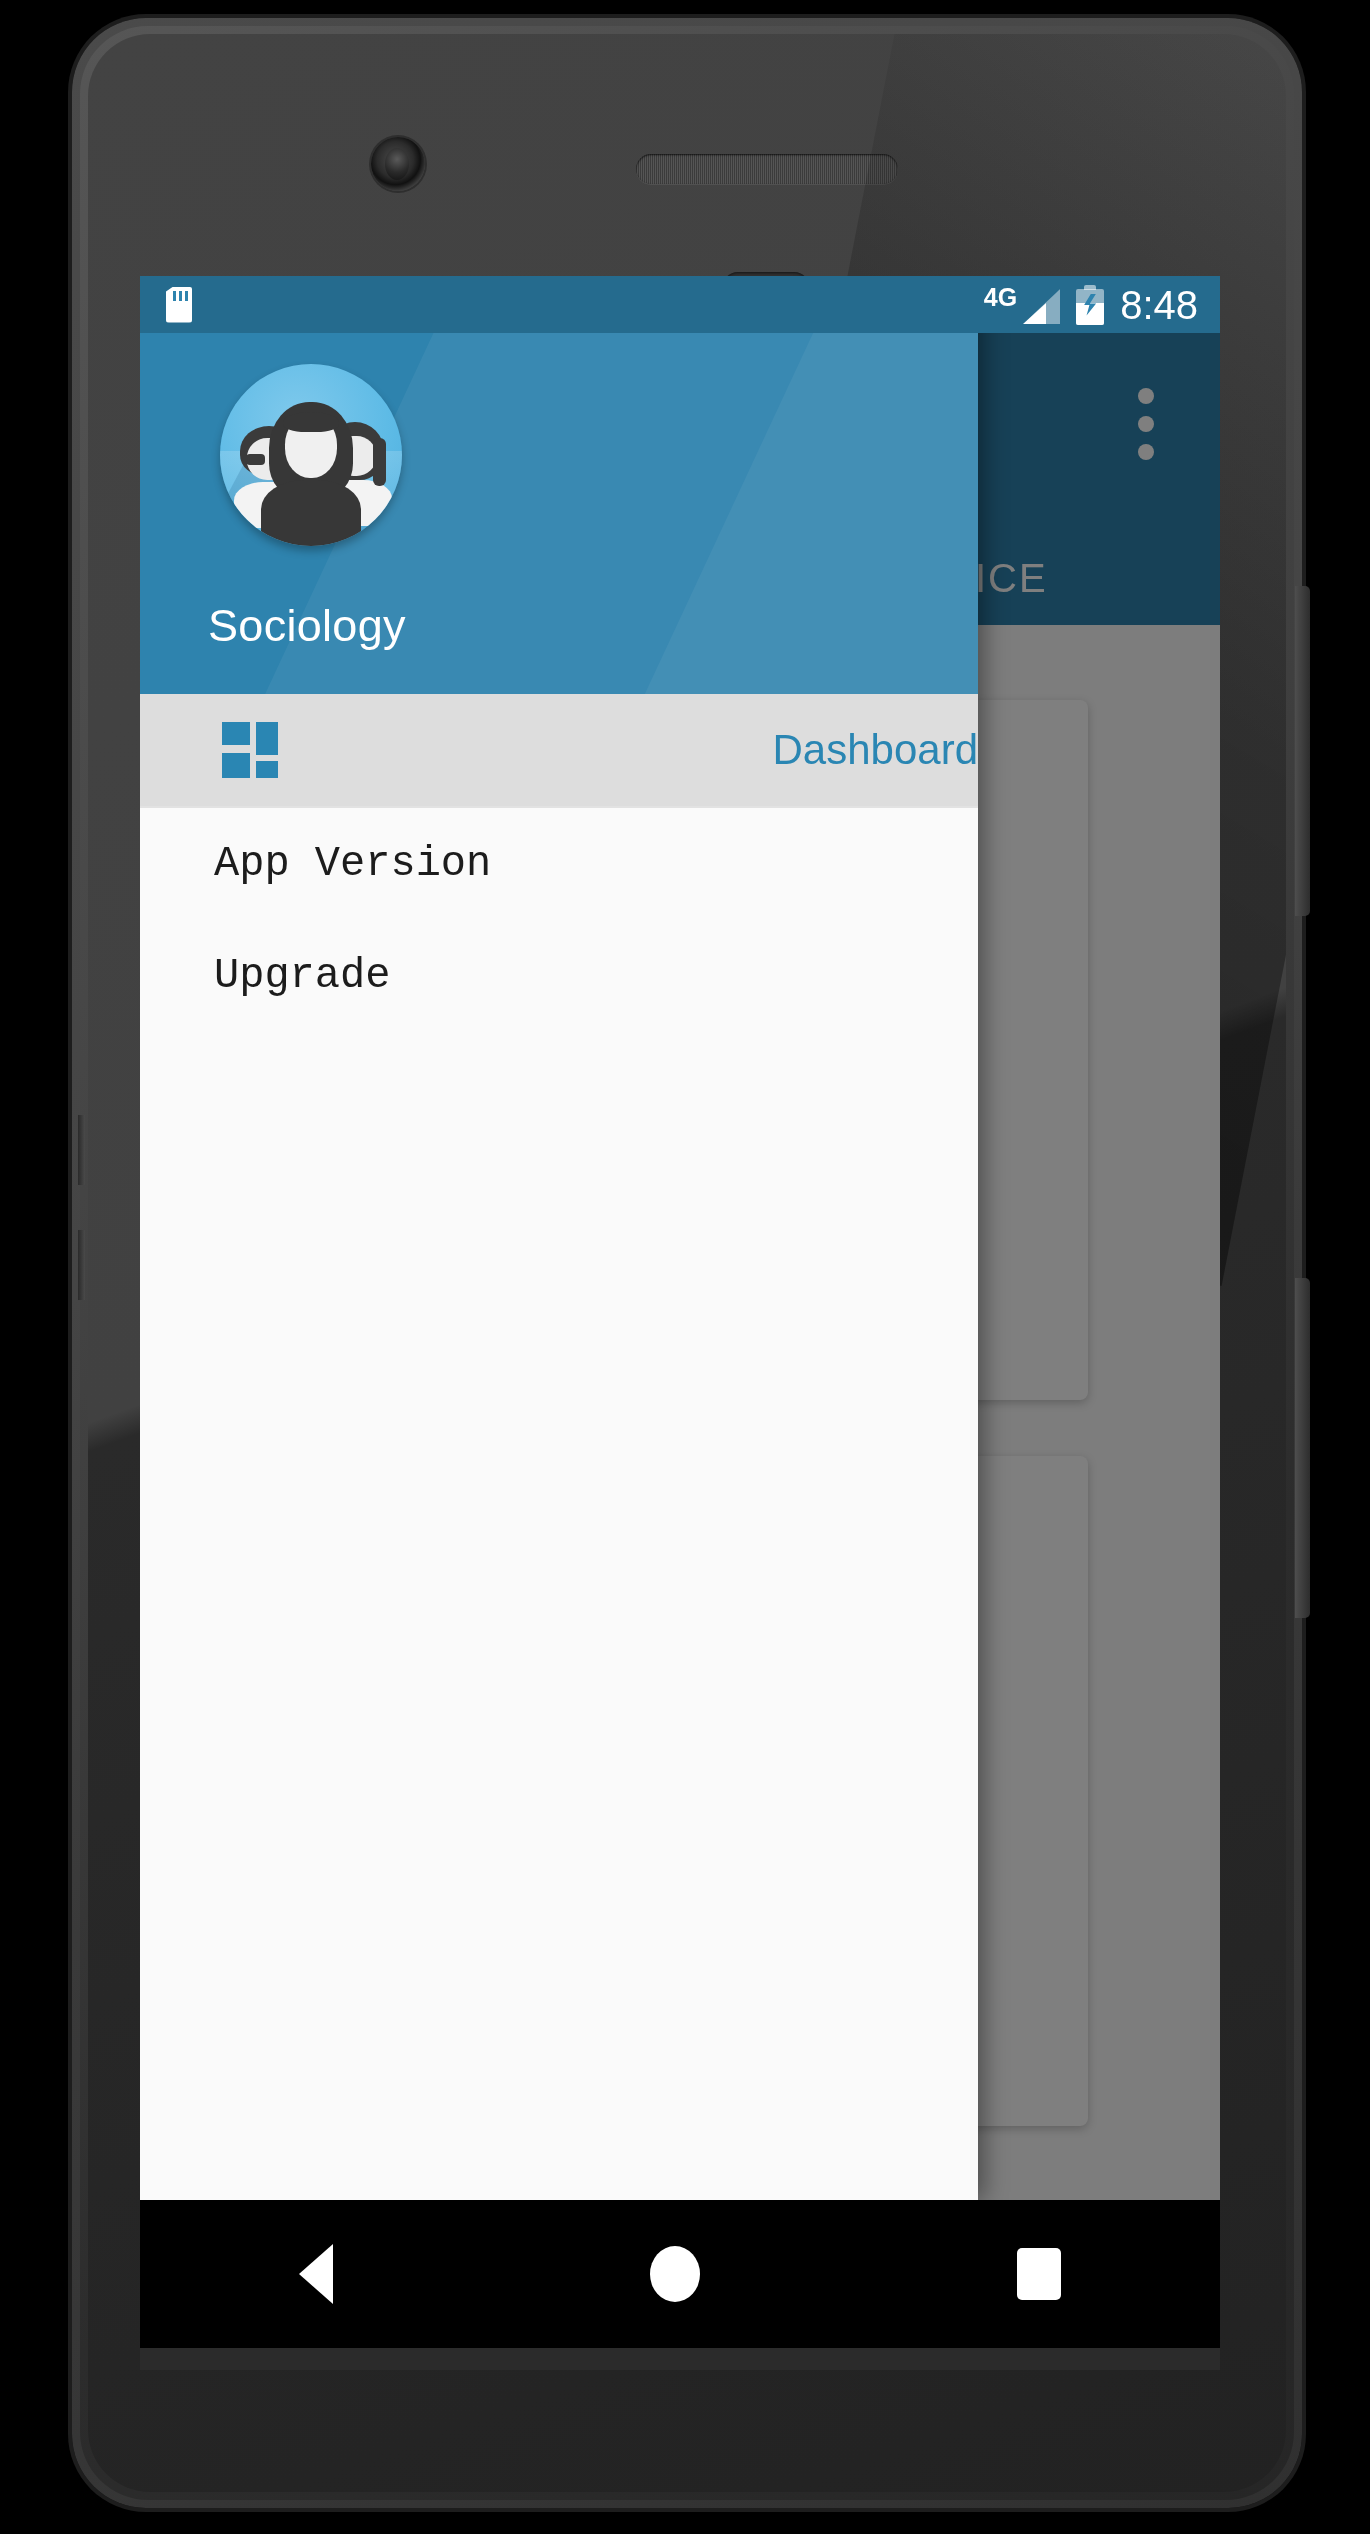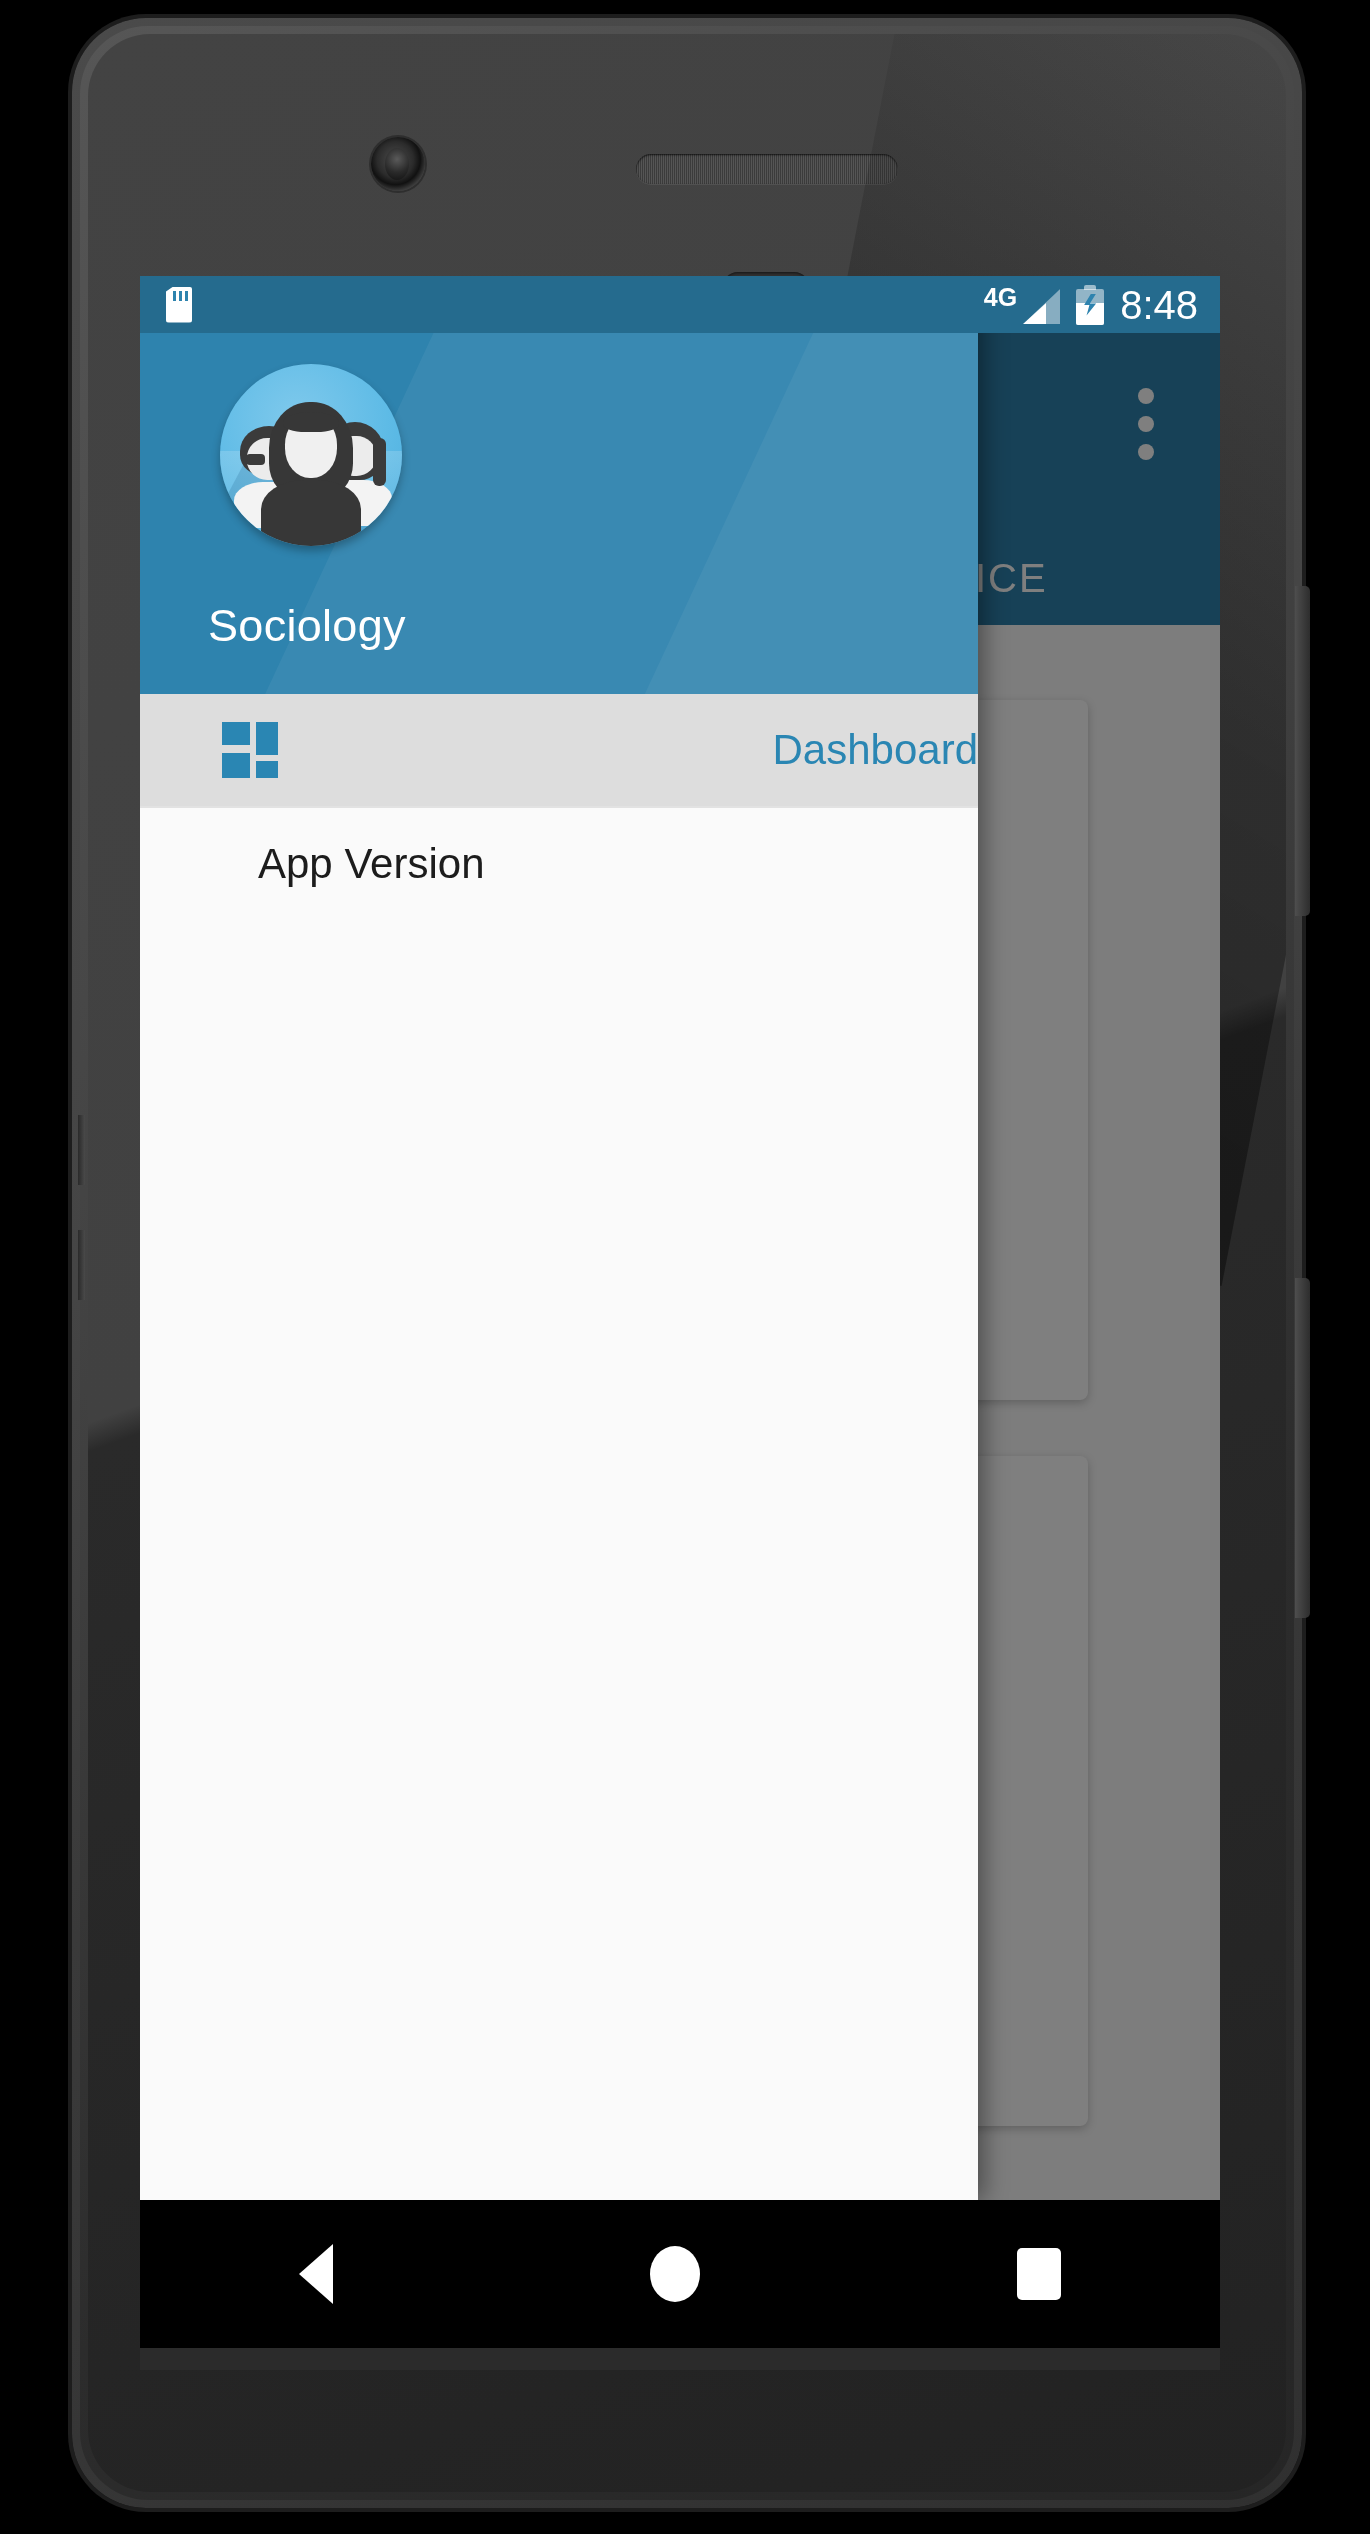--- a/index.html
+++ b/index.html
@@ -272,22 +272,22 @@
   .icon-docsearch .handle {
     position:absolute; left:29px; top:35px; width:16px; height:6px; background:#fafafa;
     transform:rotate(42deg); border-radius:2px;
   }
 
   .list-divider { height:2px; background:#e2e2e2; margin:0; }
   .section-title {
     padding:46px 0 0 74px; font-size:37px; color:#8a8a8a; font-weight:400; height:108px;
   }
   .plain-item {
-    display:flex; align-items:center; height:112px; padding-left:118px;
-    font-size:42px; color:#1c1c1c; font-weight:400;
+    display:flex; align-items:center; height:112px; padding-left:74px;
+    font-size:42px; color:#1c1c1c; font-weight:400;font-family:Liberation Mono, monospace;
   }
 
   
   .nav-bar {
     position:absolute; left:140px; top:2200px; width:1080px; height:148px;
     background:#000; z-index:50;
     display:flex; align-items:center; justify-content:space-around;
   }
   .nav-back {
     width:0; height:0; border-top:30px solid transparent; border-bottom:30px solid transparent;
@@ -402,20 +402,21 @@
         </div>
 
 
 
 
         <div class="list-divider"></div>
 
 
         <div class="plain-item">App Version</div>
 
+        <div class="plain-item">Upgrade</div>
       </div>
     </div>
 
     <div class="status-bar">
       <div class="sb-dim"></div>
       <div class="sb-left">
         <div class="sdcard-icon">
           <div class="body"></div>
           <div class="pins">
               <i></i>

